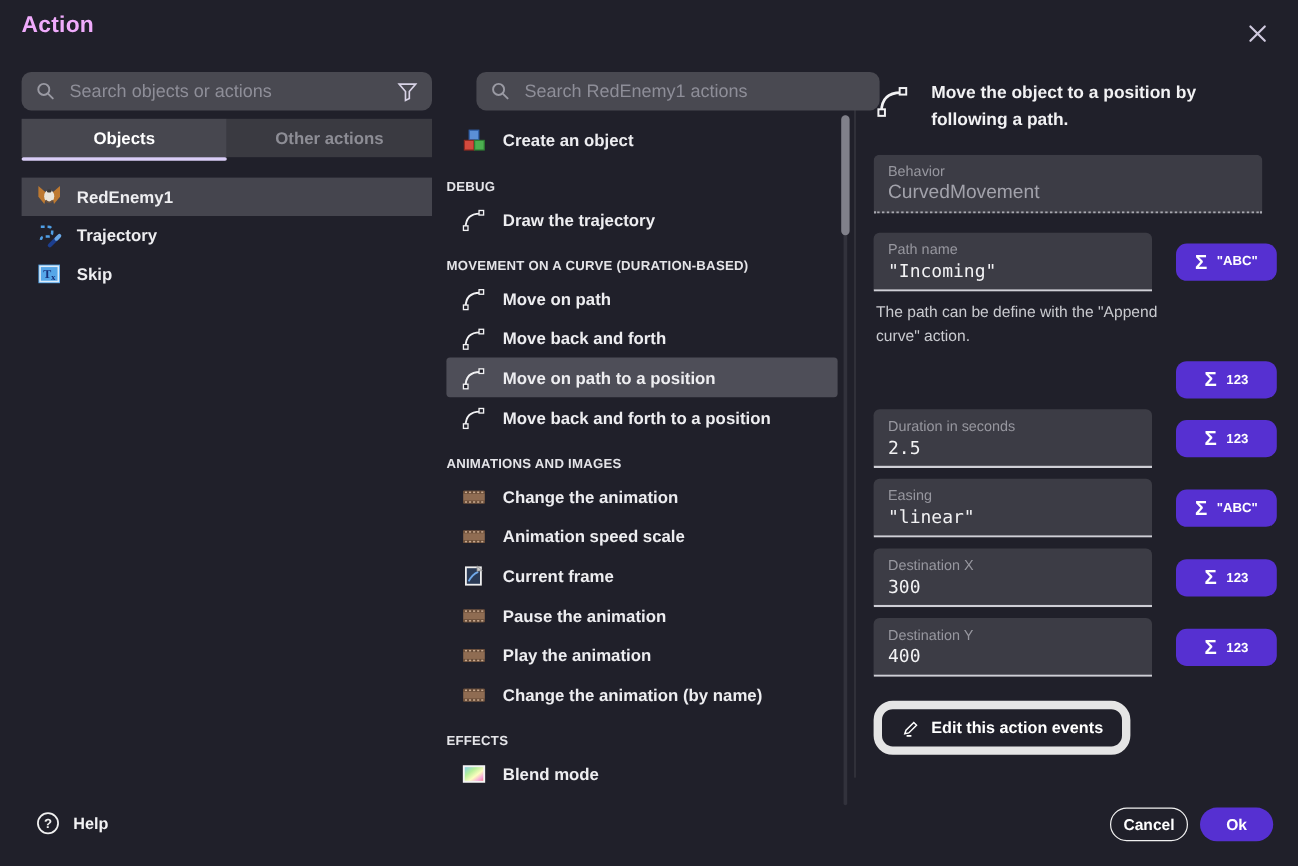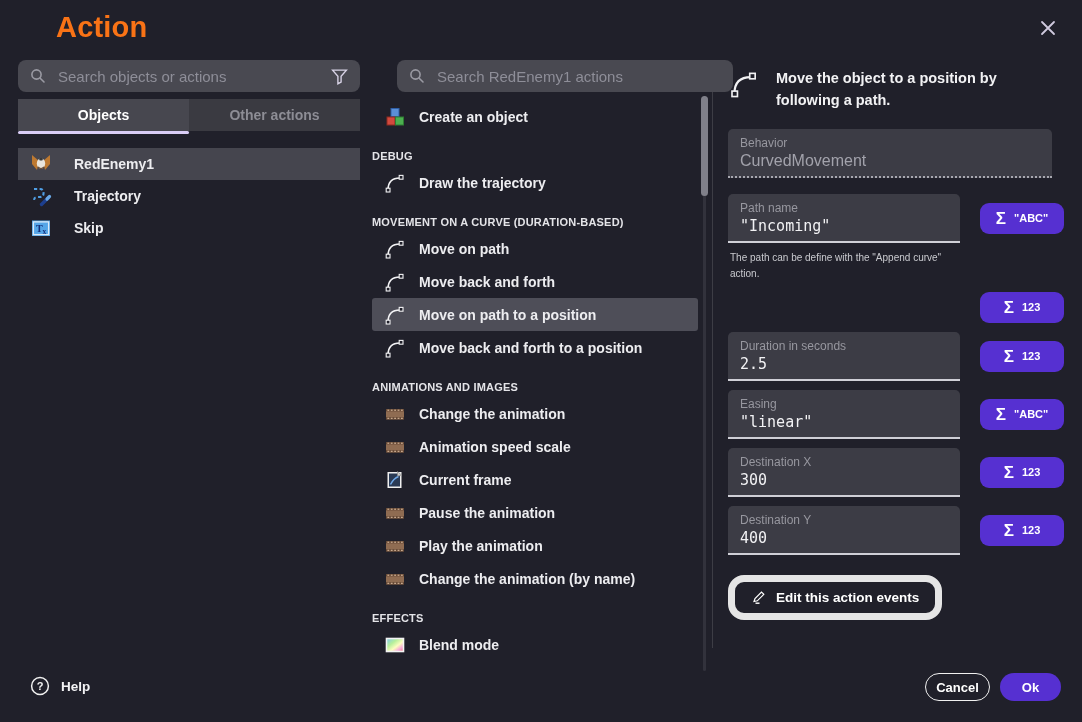--- a/index.html
+++ b/index.html
@@ -1,34 +1,34 @@
 <!DOCTYPE html>
 <html><head>
 <meta charset="utf-8">
 <style>
   html,body{margin:0;padding:0;background:#14141a;}
   .stage{position:relative;width:1082px;height:722px;background:#20202a;overflow:hidden;
          font-family:"Liberation Sans",sans-serif;color:#ededf0;}
   
-  .title{position:absolute;left:18px;top:11px;font-size:29px;font-weight:700;color:#f97316;letter-spacing:.2px;margin-left:38px;}
+  .title{position:absolute;left:18px;top:11px;font-size:19px;font-weight:700;color:#f0abfc;letter-spacing:.2px;}
   .close-btn{position:absolute;right:22px;top:16px;width:24px;height:24px;cursor:pointer;display:flex;align-items:center;justify-content:center;}
   
   .search{height:32px;background:#494951;border-radius:8px;display:flex;align-items:center;padding:0 12px;box-sizing:border-box;}
   .search input{flex:1;background:transparent;border:none;outline:none;color:#e8e8ee;font-size:15px;
                 font-family:"Liberation Sans",sans-serif;margin-left:10px;}
   .search input::placeholder{color:#8e8e98;font-weight:400;}
   
   .left-panel{position:absolute;left:18px;top:60px;width:342px;}
   .tabs{display:flex;margin-top:7px;height:32px;}
   .tab{flex:1;display:flex;align-items:center;justify-content:center;font-size:14px;font-weight:700;
        color:#8d8d95;background:#3a3a41;position:relative;cursor:pointer;}
   .tab.active{background:#47474f;color:#ffffff;}
   .tab.active:after{content:"";position:absolute;left:0;right:0;bottom:-3px;height:3px;background:#d9cdf6;border-radius:2px;}
   .obj-list{margin-top:17px;}
-  .obj-row{height:32px;display:flex;align-items:center;gap:22px;padding-left:12px;cursor:pointer;}
+  .obj-row{height:32px;display:flex;align-items:center;gap:12px;padding-left:12px;cursor:pointer;}
   .obj-row.selected{background:#45454e;}
   .obj-row .label{font-size:14px;font-weight:700;color:#ededf0;}
   .icon{width:22px;height:22px;display:flex;align-items:center;justify-content:center;flex:none;}
   
   .mid-panel{position:absolute;left:372px;top:60px;width:341px;height:588px;border-right:1px solid #3d3d45;box-sizing:border-box;}
   .mid-panel .search{width:336px;margin-left:25px;}
   .action-list{margin-top:8px;width:326px;}
   .m-action{height:33px;display:flex;align-items:center;gap:13px;padding-left:12px;cursor:pointer;border-radius:3px;}
   .m-action.selected{background:#4e4e58;}
   .m-action .label{font-size:14px;font-weight:700;color:#ededf0;}
@@ -45,21 +45,21 @@
          border-bottom:2px solid #cfcfd6;cursor:text;}
   .field.fullwidth{width:324px;}
   .field.disabled{border-bottom:2px dotted #a8a8b0;cursor:default;}
   .f-label{font-size:12px;color:#97979f;}
   .f-value{font-size:15px;color:#f2f2f4;font-family:"DejaVu Sans Mono",monospace;margin-top:2px;white-space:pre;}
   .field.disabled .f-value{color:#a2a2ab;font-family:"Liberation Sans",sans-serif;font-size:16px;}
   .sigma-btn{margin-left:auto;width:84px;height:31px;background:#5630d1;border-radius:9px;display:flex;
              align-items:center;justify-content:center;gap:8px;cursor:pointer;}
   .sigma-btn .sig{font-size:17px;font-weight:700;color:#fff;line-height:1;}
   .sigma-btn .sub{font-size:11px;font-weight:700;color:#fff;}
-  .helper{font-size:10px;color:#c9cacf;line-height:1.6;width:240px;margin:-2px 0 10px 2px;}
+  .helper{font-size:13px;color:#c9cacf;line-height:1.6;width:240px;margin:-2px 0 10px 2px;}
   .edit-btn{margin-top:11px;display:inline-flex;align-items:center;gap:9px;height:31px;padding:0 16px;
             border:7px solid #e5e5e5;border-radius:16px;cursor:pointer;}
   .edit-btn .label{font-size:13.5px;font-weight:700;color:#ffffff;}
   
   .help{position:absolute;left:30px;top:676px;display:flex;align-items:center;gap:11px;cursor:pointer;}
   .help .label{font-size:13.5px;font-weight:700;color:#f2f2f4;}
   .cancel-btn{position:absolute;left:925px;top:673px;width:65px;height:28px;border:1px solid #f0f0f0;border-radius:14px;
               display:flex;align-items:center;justify-content:center;font-size:13px;font-weight:700;color:#fff;
               box-sizing:border-box;cursor:pointer;}
   .ok-btn{position:absolute;left:1000px;top:673px;width:61px;height:28px;background:#5630d1;border-radius:14px;

